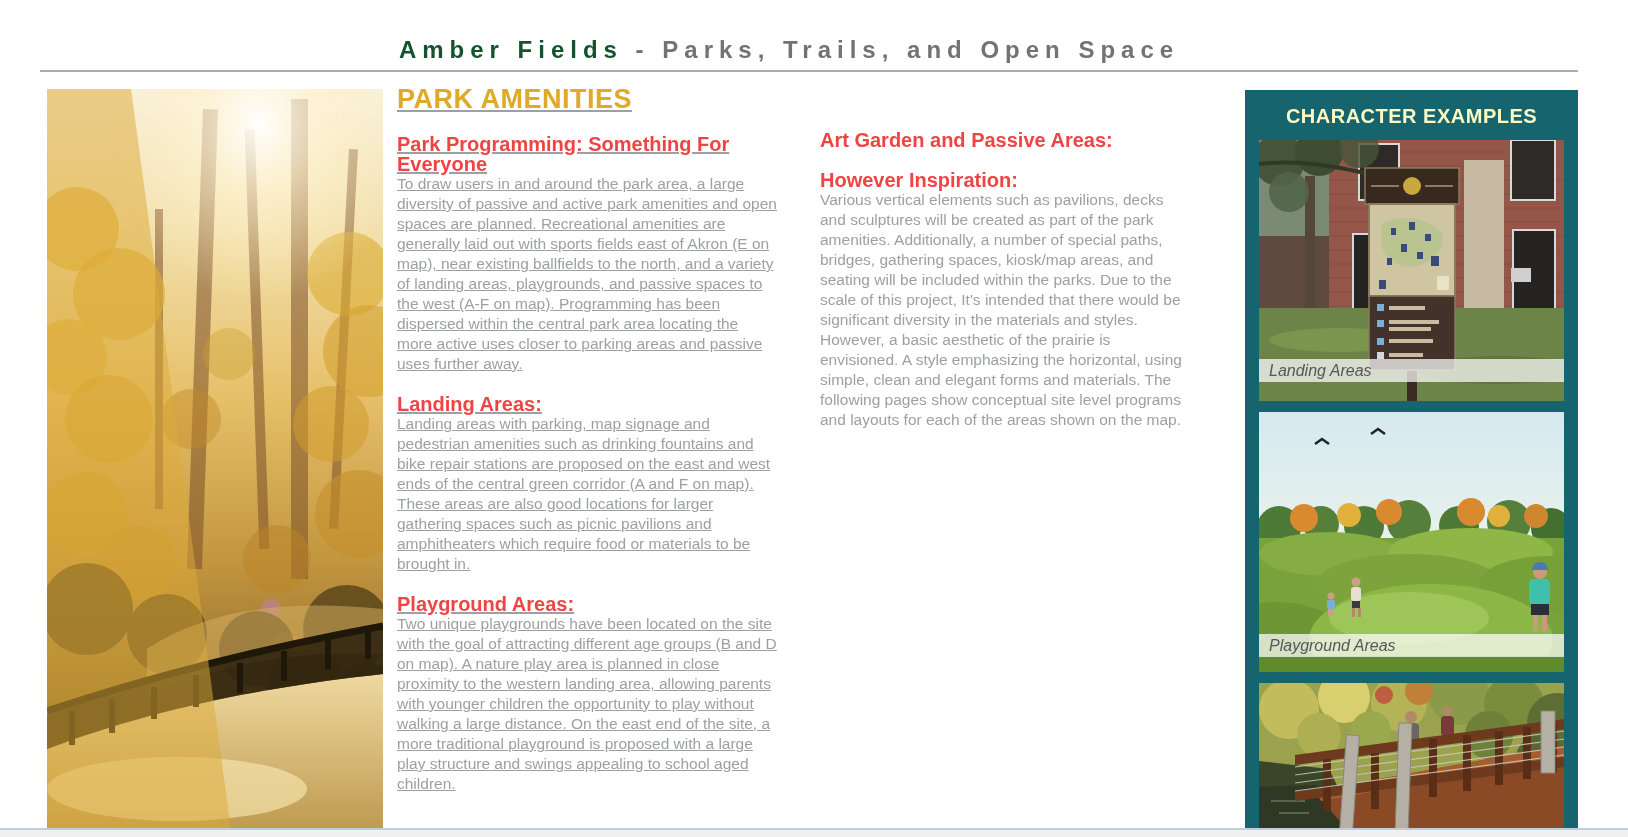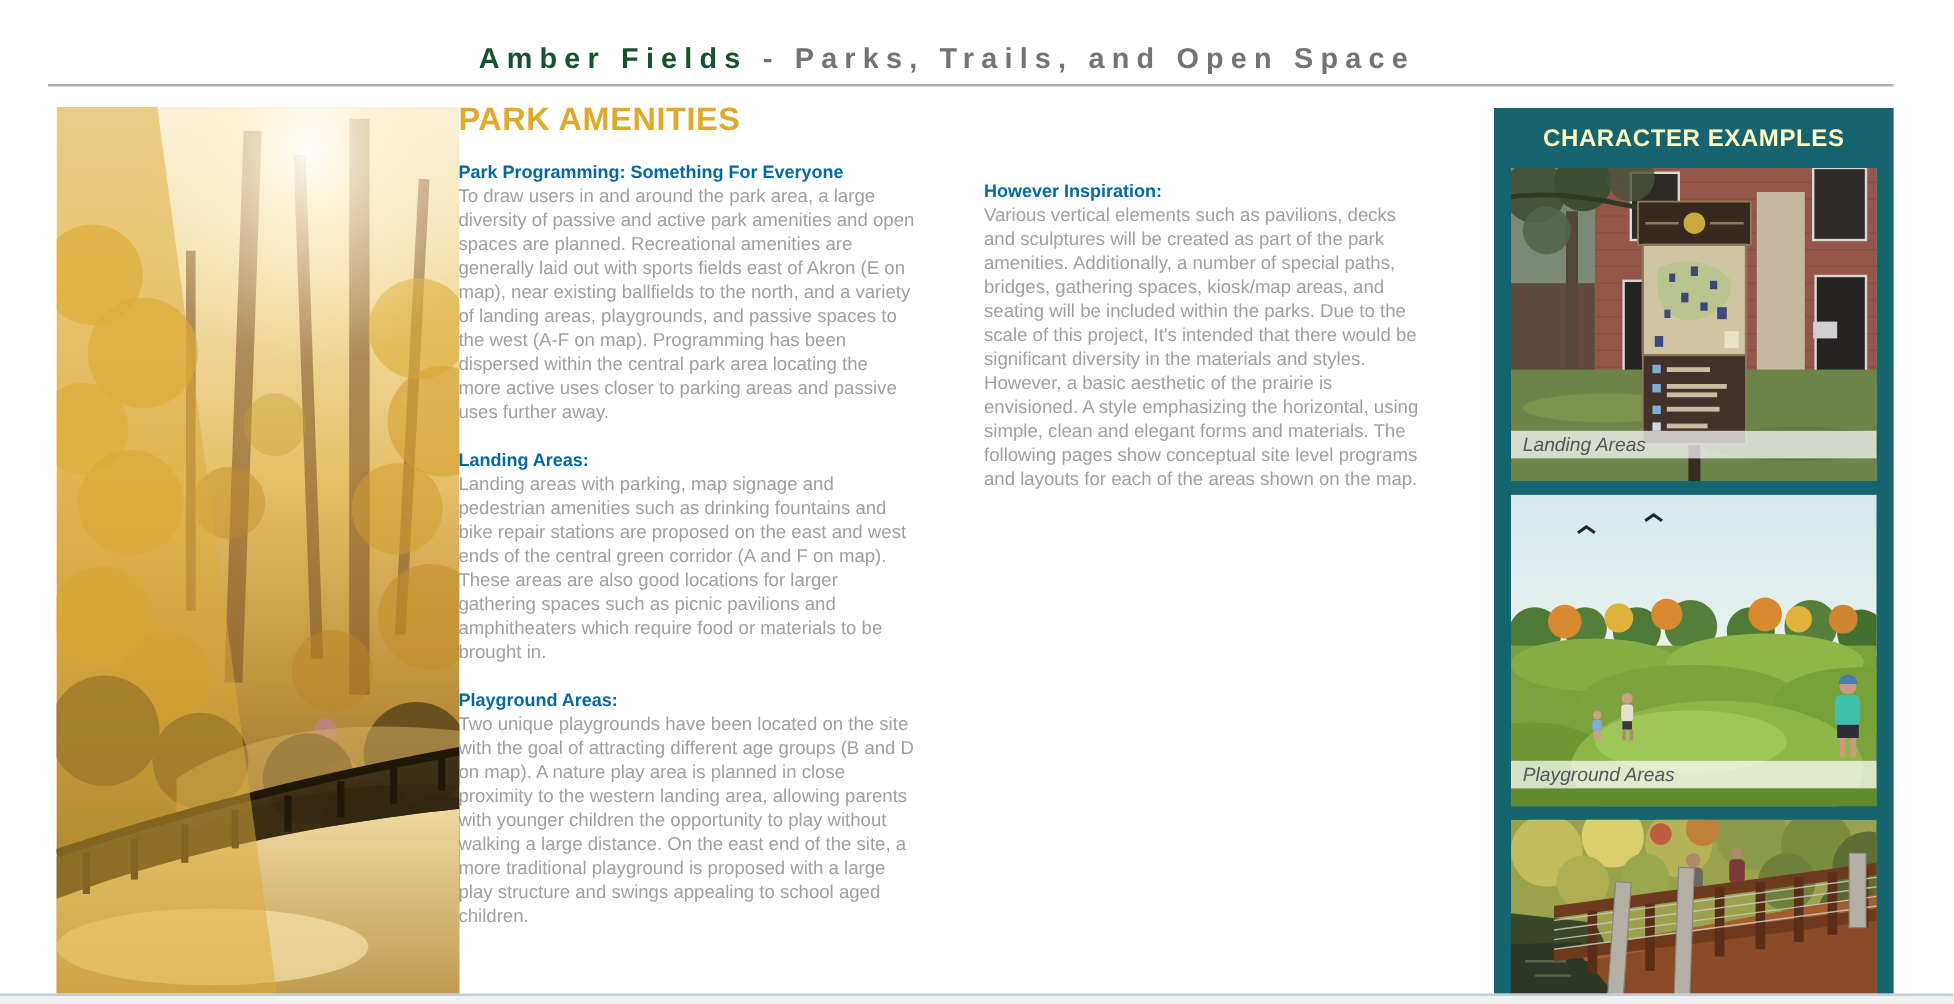--- a/index.html
+++ b/index.html
@@ -15,28 +15,28 @@
   .header-title .project{font-weight:bold;color:#14532d;}
   .header-title .subtitle{font-weight:bold;color:#737373;}
   .header-rule{
     position:absolute;top:70px;left:40px;width:1538px;height:2px;background:#ababab;
   }
   
   .hero{position:absolute;left:47px;top:89px;width:336px;height:741px;overflow:hidden;}
   .hero svg{display:block;}
   
   .col{position:absolute;color:#9da0a3;font-size:15.5px;line-height:20px;}
-  .col1{left:382px;top:84px;width:380px;}
+  .col1{left:397px;top:84px;width:380px;text-decoration:underline;}
   .col2{left:820px;top:130px;width:372px;}
   .amenities-title{
     margin:0 0 20px 0;font-size:27px;line-height:30px;font-weight:bold;
     color:#dfa92a;letter-spacing:0.5px;
   }
   .section{margin:0 0 20px 0;}
-  .section h3{margin:0;font-size:15px;line-height:20px;font-weight:bold;color:#0369a1;}
+  .section h3{margin:0;font-size:20px;line-height:20px;font-weight:bold;color:#ef4444;}
   .section p{margin:0;}
   
   .sidebar{
     position:absolute;left:1245px;top:90px;width:333px;height:740px;
     background:#15646e;overflow:hidden;
   }
   .sidebar-title{
     margin:15px 0 12px 0;text-align:center;color:#fef9c3;font-size:20px;
     font-weight:bold;letter-spacing:0.5px;
   }
@@ -153,20 +153,21 @@
       <p>Landing areas with parking, map signage and pedestrian amenities such as drinking fountains and bike repair stations are proposed on the east and west ends of the central green corridor (A and F on map). These areas are also good locations for larger gathering spaces such as picnic pavilions and amphitheaters which require food or materials to be brought in.</p>
     </div>
     <div class="section">
       <h3>Playground Areas:</h3>
       <p>Two unique playgrounds have been located on the site with the goal of attracting different age groups (B and D on map). A nature play area is planned in close proximity to the western landing area, allowing parents with younger children the opportunity to play without walking a large distance. On the east end of the site, a more traditional playground is proposed with a large play structure and swings appealing to school aged children.</p>
     </div>
   </div>
 
   <div class="col col2">
     <div class="section">
+      <h3>Art Garden and Passive Areas:</h3>
     </div>
     <div class="section">
       <h3>However Inspiration:</h3>
       <p>Various vertical elements such as pavilions, decks and sculptures will be created as part of the park amenities. Additionally, a number of special paths, bridges, gathering spaces, kiosk/map areas, and seating will be included within the parks. Due to the scale of this project, It's intended that there would be significant diversity in the materials and styles. However, a basic aesthetic of the prairie is envisioned. A style emphasizing the horizontal, using simple, clean and elegant forms and materials. The following pages show conceptual site level programs and layouts for each of the areas shown on the map.</p>
     </div>
   </div>
 
   <div class="sidebar">
     <div class="sidebar-title">CHARACTER EXAMPLES</div>
 

